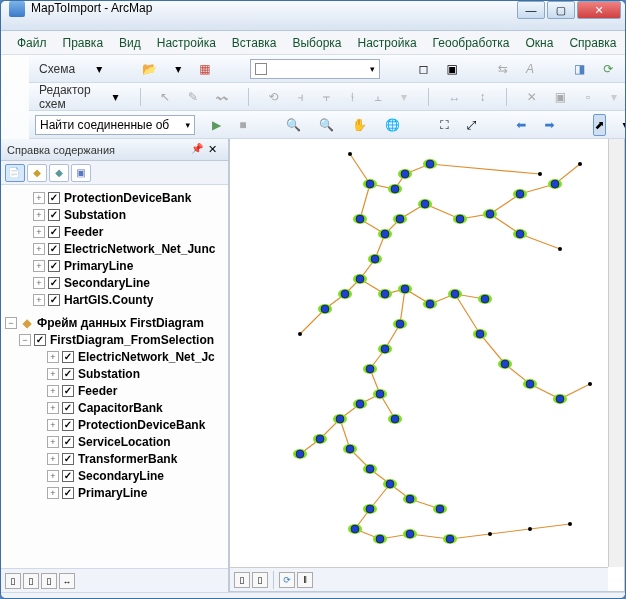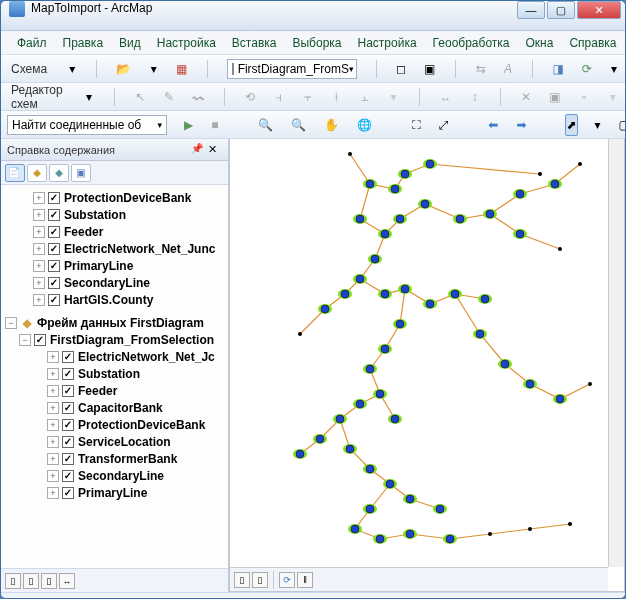--- a/index.html
+++ b/index.html
@@ -12,21 +12,21 @@
 .title-text { flex: 1; color: #000; }
 .win-btns { display: flex; gap: 2px; }
 .win-btn { width: 28px; height: 18px; border: 1px solid #8aa8c8; border-radius: 2px; display: flex; align-items: center; justify-content: center; font-size: 11px; cursor: pointer; }
 .win-min { background: linear-gradient(#f0f6fc, #c8dcf0); }
 .win-max { background: linear-gradient(#f0f6fc, #c8dcf0); }
 .win-close { background: linear-gradient(#f08080, #d04040); width: 44px; color: #fff; }
 
 .menubar { height: 24px; background: #f4f6fa; display: flex; align-items: center; padding: 0 8px; border-bottom: 1px solid #d8e0ea; }
 .menu-item { padding: 3px 8px; cursor: pointer; color: #14532d; }
 
-.toolbar { height: 28px; background: linear-gradient(#fafcff, #e4ecf6); display: flex; align-items: center; padding: 0 6px; border-bottom: 1px solid #d0dae6; gap: 16px; }
+.toolbar { height: 28px; background: linear-gradient(#fafcff, #e4ecf6); display: flex; align-items: center; padding: 0 6px; border-bottom: 1px solid #d0dae6; gap: 16px; margin-left: 28px; }
 .tb-btn { width: 22px; height: 22px; display: flex; align-items: center; justify-content: center; cursor: pointer; border: 1px solid transparent; border-radius: 2px; font-size: 12px; }
 .tb-btn.active { border-color: #6a9ad0; background: #d0e0f2; }
 .tb-sep { width: 1px; height: 18px; background: #c0cad6; margin: 0 3px; }
 .tb-label { padding: 0 4px; color: #333; }
 .tb-select { height: 20px; border: 1px solid #a0b0c4; background: #fff; padding: 0 4px; display: flex; align-items: center; cursor: pointer; min-width: 130px; }
 .tb-select-arrow { margin-left: auto; font-size: 9px; }
 
 .content { display: flex; height: 453px; }
 
 .toc-panel { width: 228px; background: #fdfdfd; border-right: 1px solid #c0cad6; display: flex; flex-direction: column; }
@@ -95,21 +95,20 @@
   <div class="toolbar">
     <span class="tb-label">Схема</span>
     <span class="tb-btn">▾</span>
     <span class="tb-sep"></span>
     <span class="tb-btn" style="color:#c8a030;">📂</span>
     <span class="tb-btn">▾</span>
     <span class="tb-btn" style="color:#c8453a;">▦</span>
     <span class="tb-sep"></span>
     <div class="tb-select">
       <span style="width:12px;height:12px;background:#fff;border:1px solid #888;margin-right:4px;"></span>
-      <span>FirstDiagram_FromS</span>
       <span class="tb-select-arrow">▾</span>
     </div>
     <span class="tb-sep"></span>
     <span class="tb-btn">◻</span>
     <span class="tb-btn">▣</span>
     <span class="tb-sep"></span>
     <span class="tb-btn" style="color:#aaa;">⇆</span>
     <span class="tb-btn" style="color:#aaa;font-style:italic;">A</span>
     <span class="tb-sep"></span>
     <span class="tb-btn" style="color:#5080c0;">◨</span>

